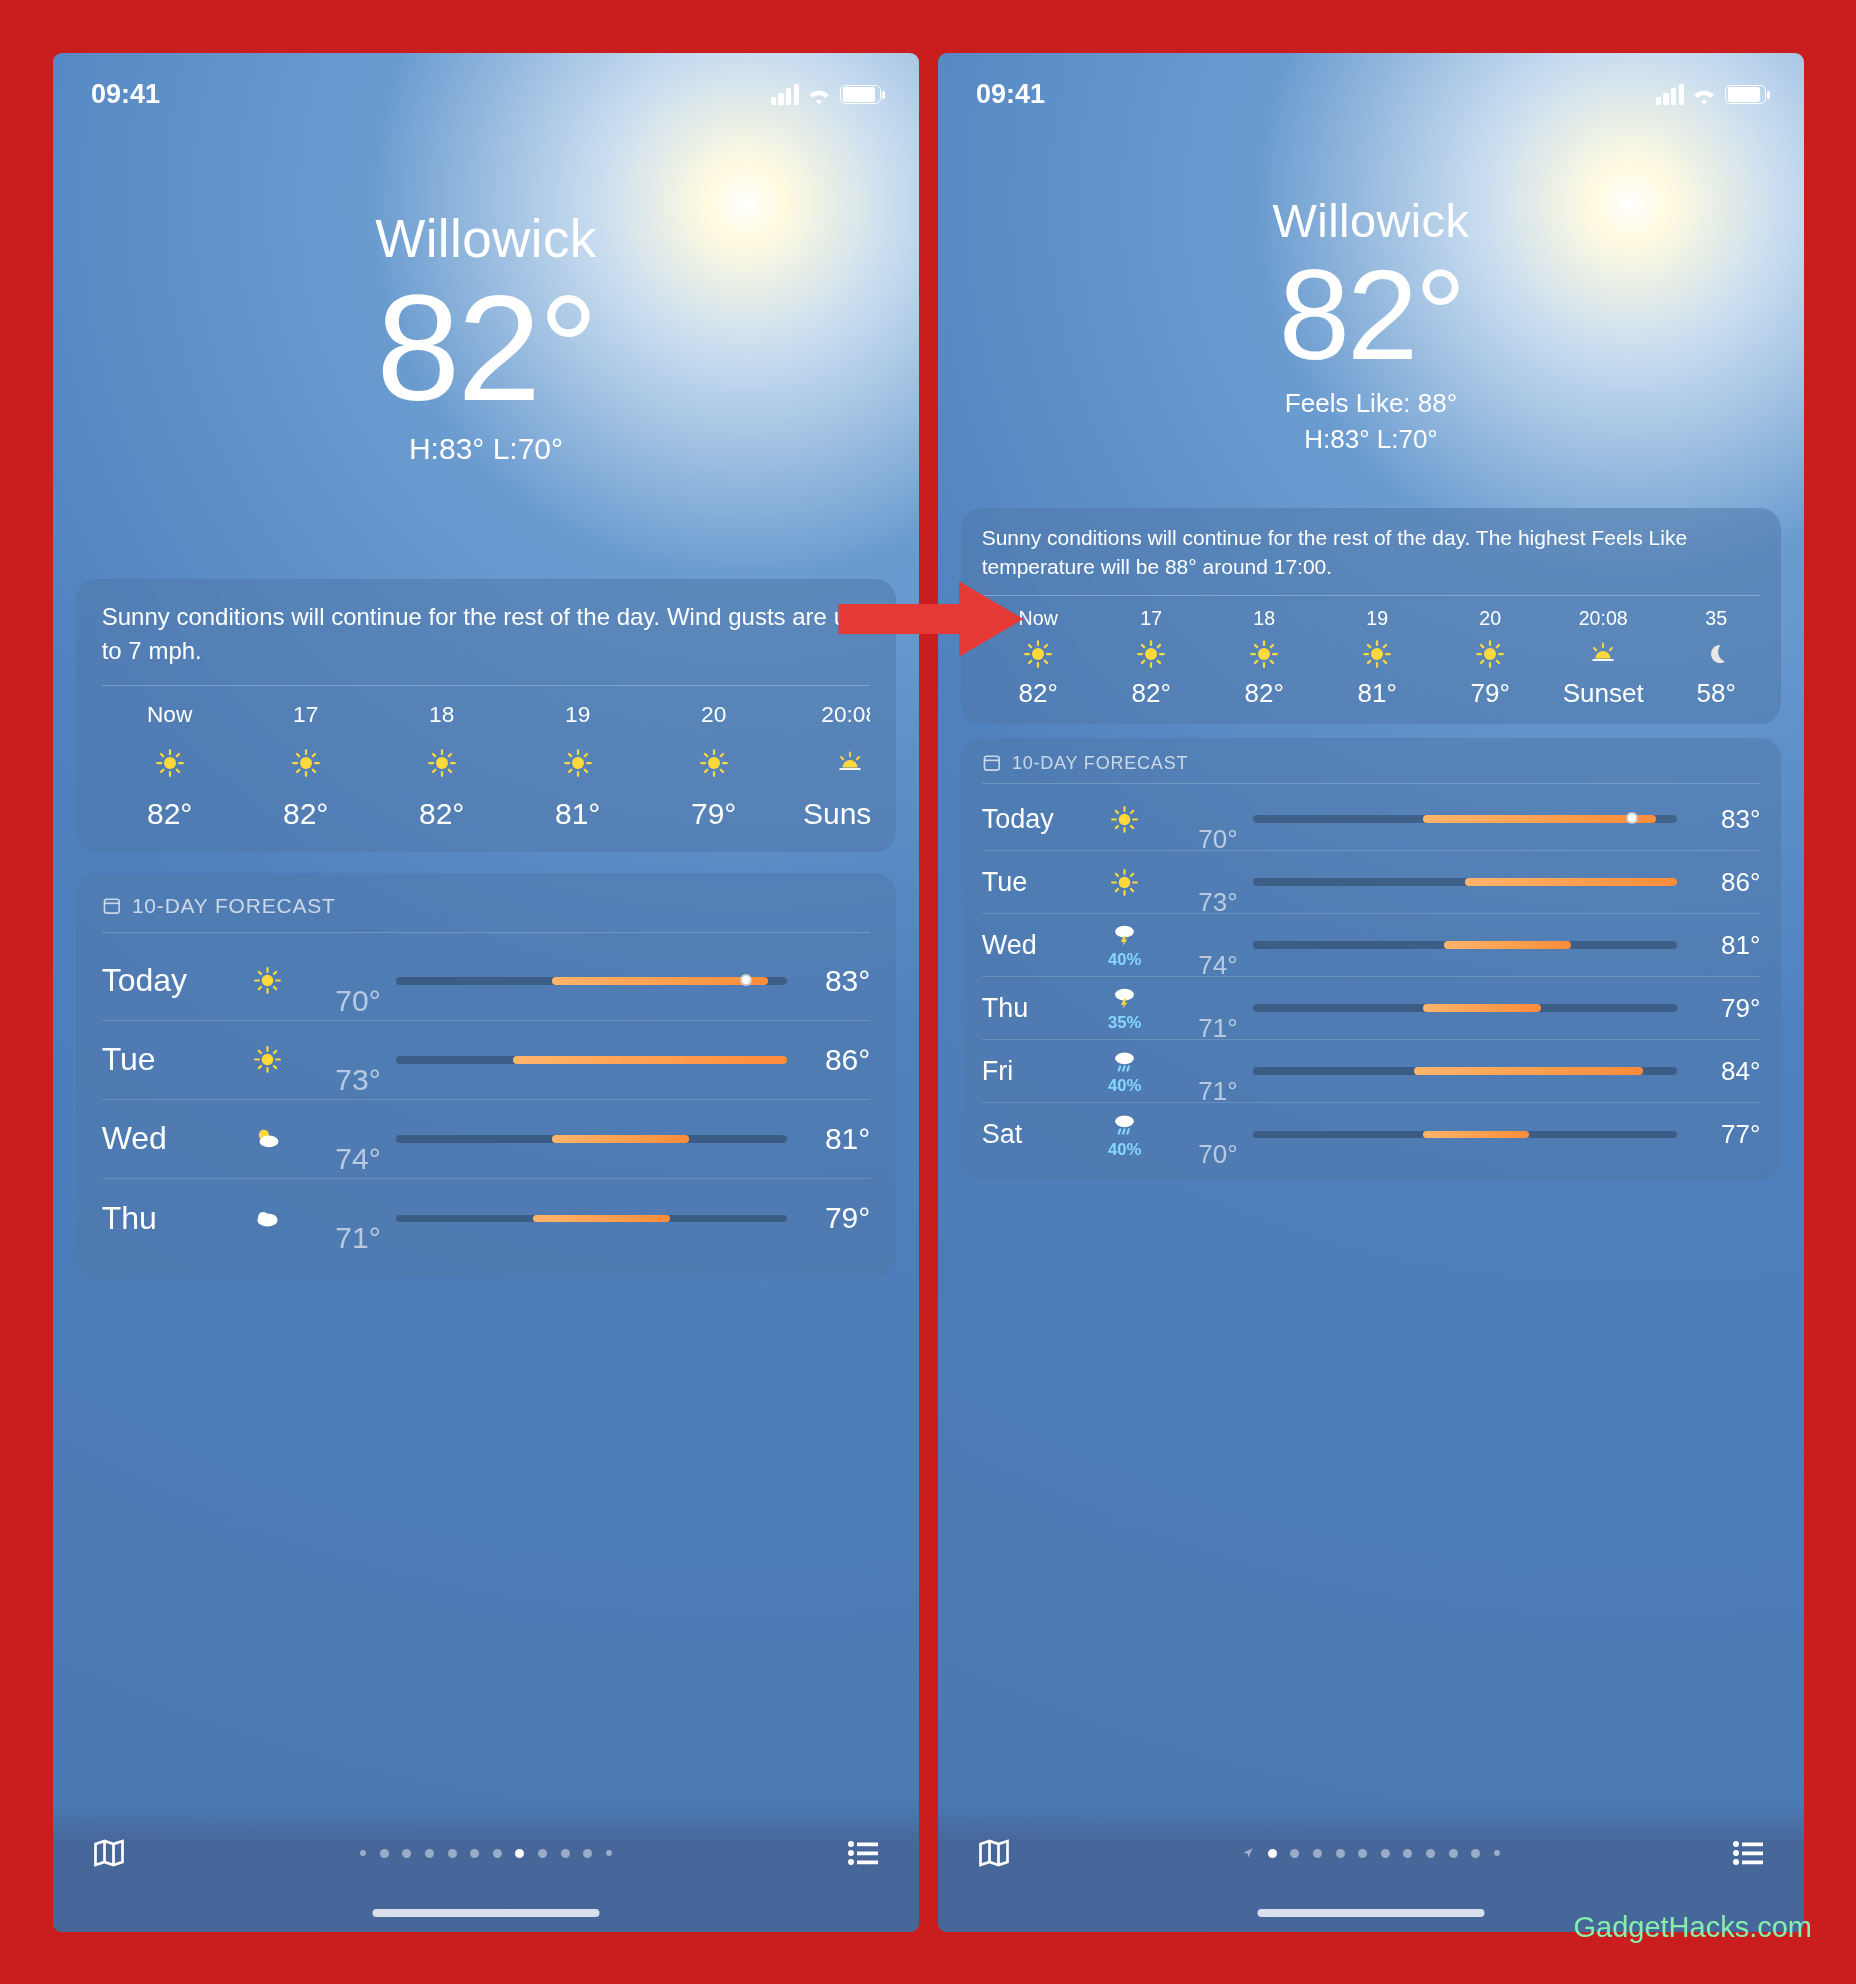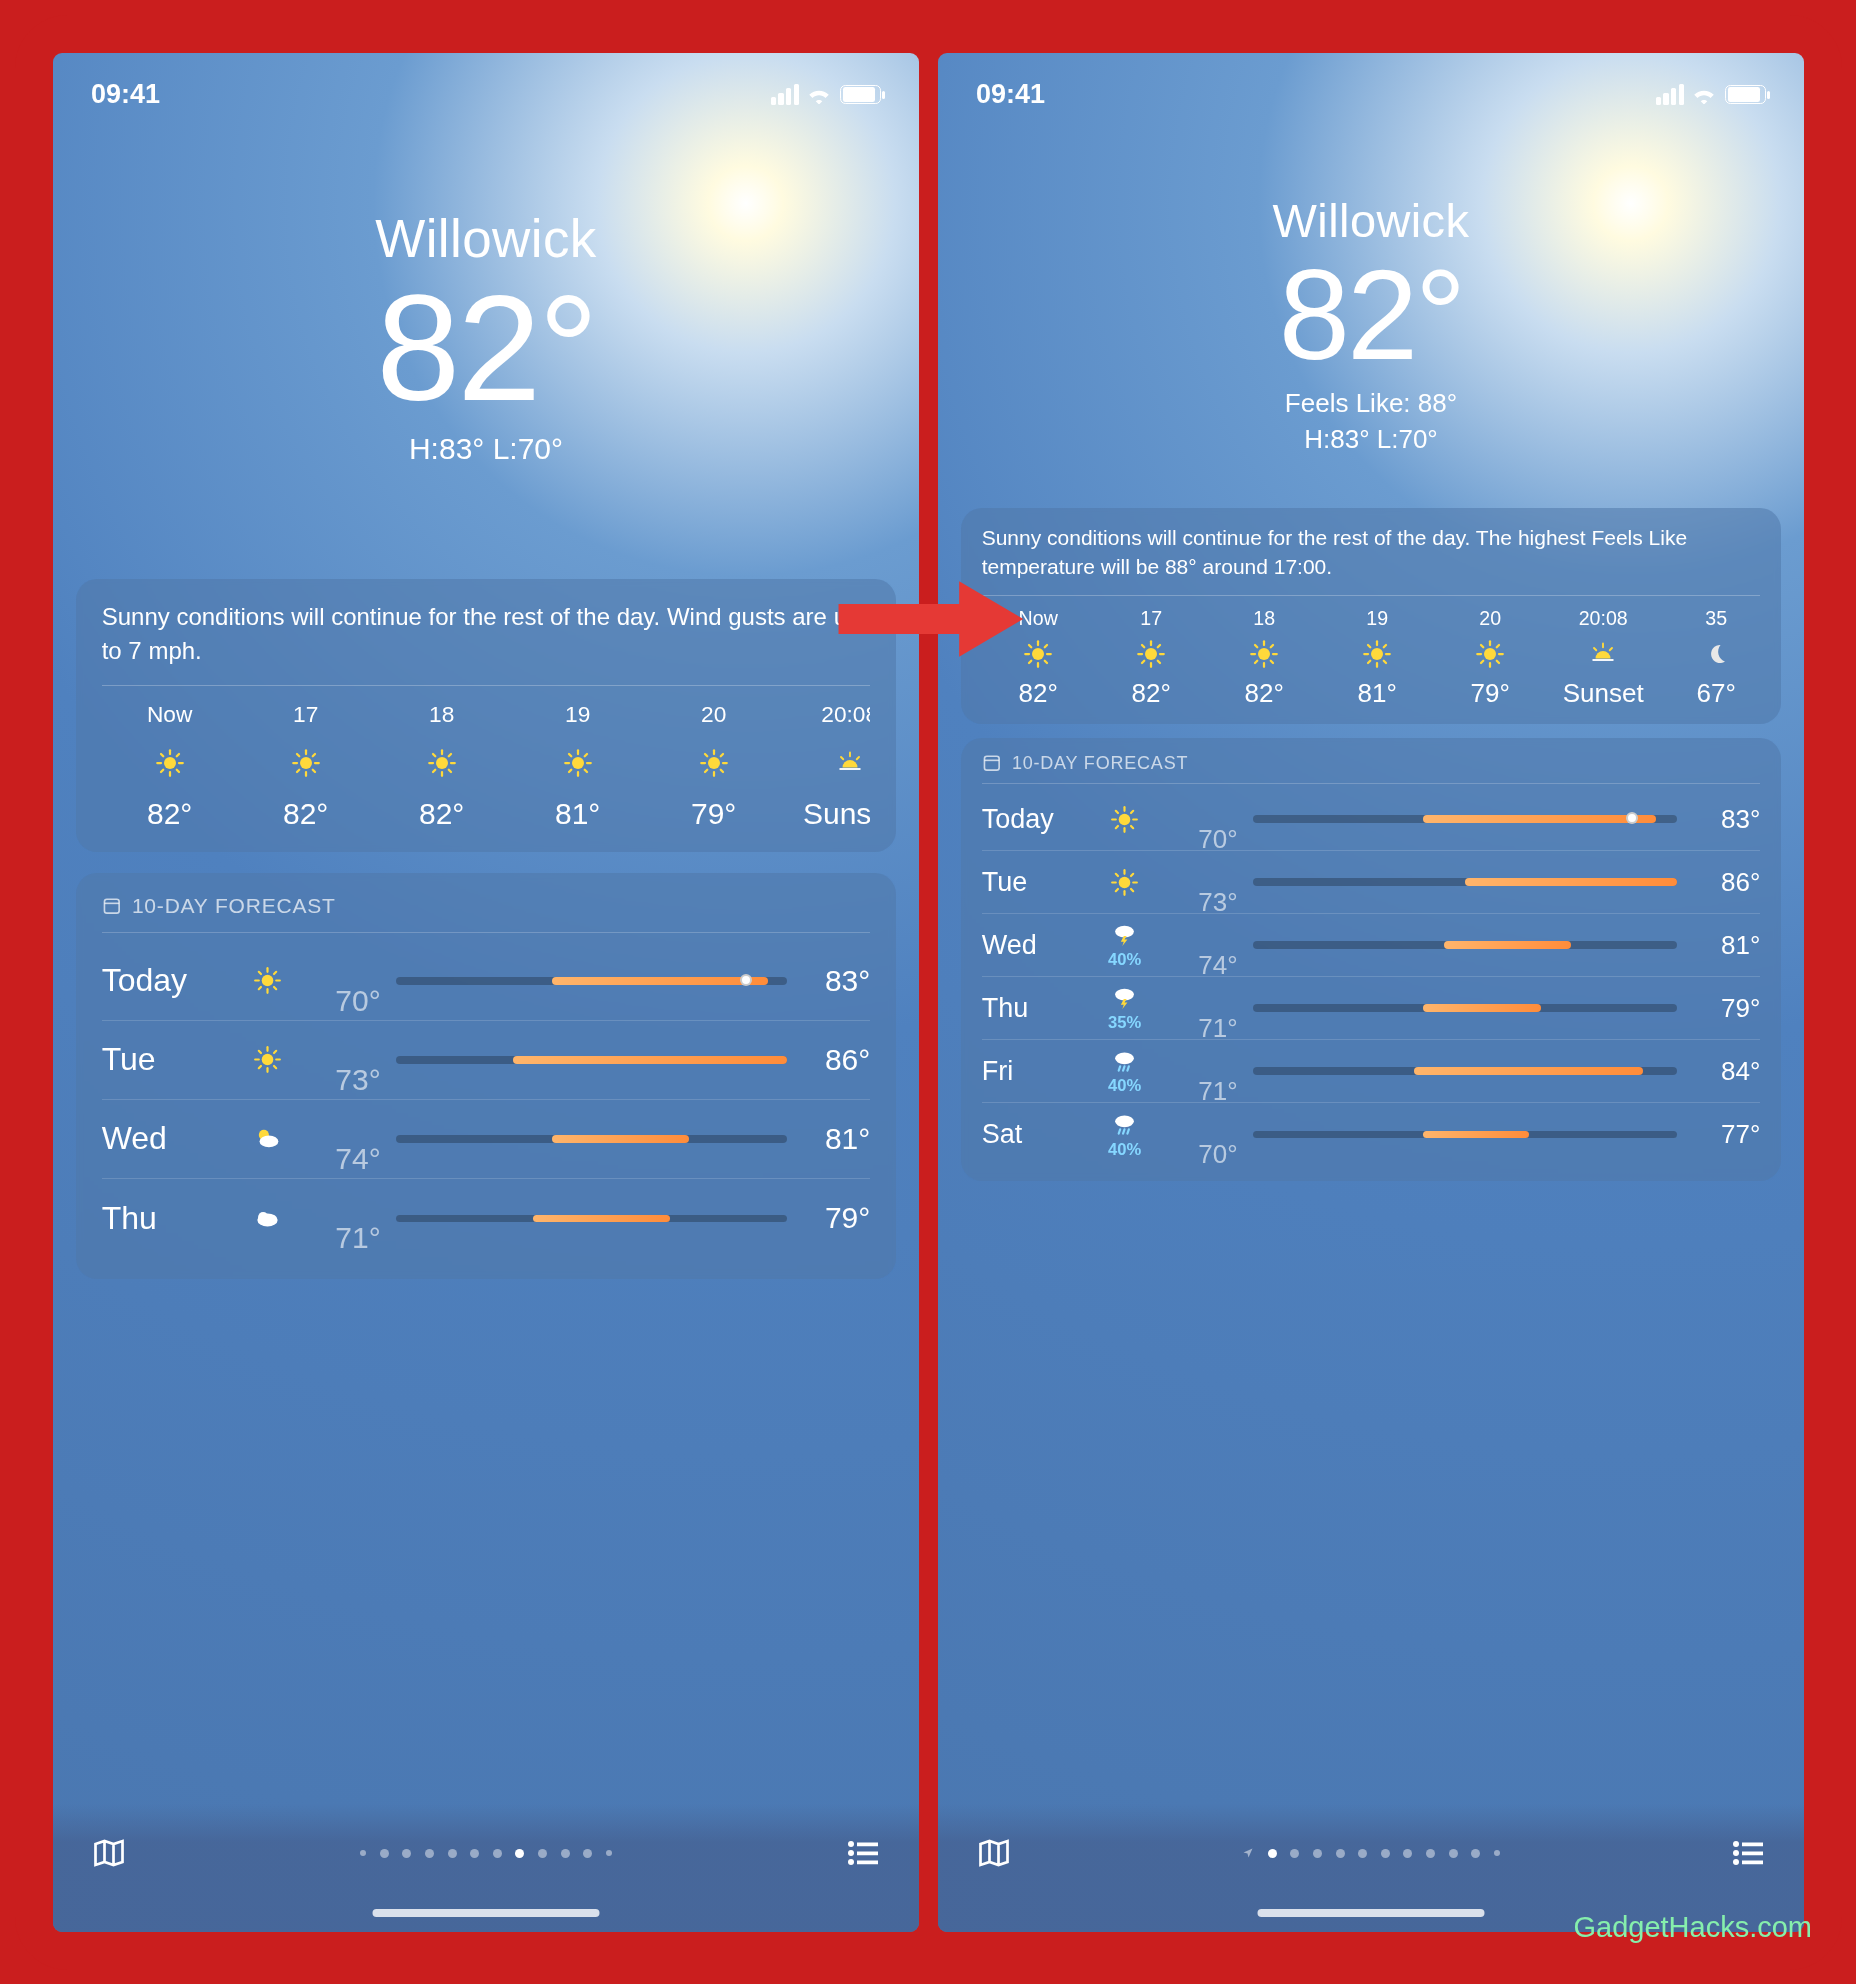--- a/index.html
+++ b/index.html
@@ -470,21 +470,21 @@
                 </div>
       <div class="v">Sunset</div>
               </div>
               <div class="hour">
                 <div class="t">35</div>
       <div class="ic">
                   <svg width="30" height="30" viewBox="0 0 40 40">
                     <path d="M26 8a12 12 0 1 0 6 22 14 14 0 0 1-6-22z" fill="#e8e8e8"></path>
                   </svg>
                 </div>
-      <div class="v">67°</div>
+      <div class="v">58°</div>
               </div>
             </div>
         </div>
         <div class="card">
           <div class="fc-head">
             <svg class="cal" viewBox="0 0 24 24">
                 <rect x="3" y="4" width="18" height="17" rx="3" fill="none" stroke="rgba(255,255,255,0.7)" stroke-width="2"></rect>
                 <line x1="3" y1="9" x2="21" y2="9" stroke="rgba(255,255,255,0.7)" stroke-width="2"></line>
               </svg>
             <span>10-DAY FORECAST</span>

